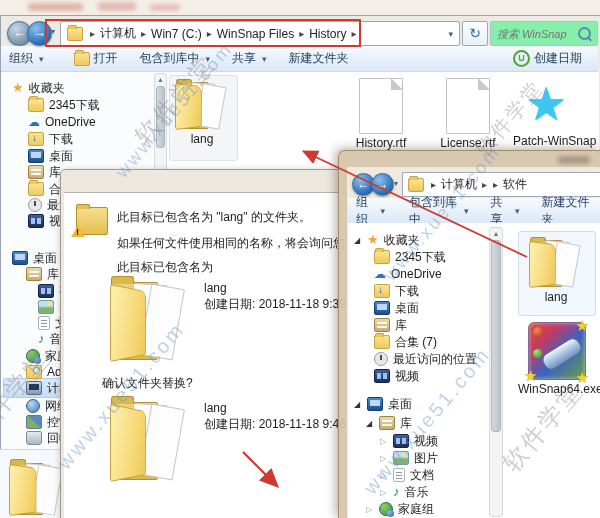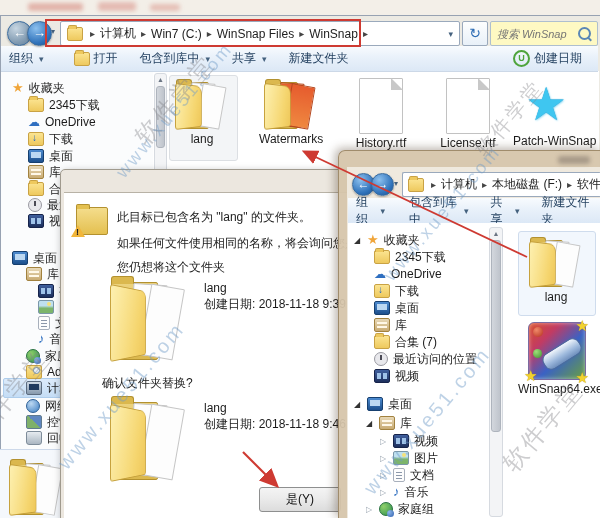--- a/index.html
+++ b/index.html
@@ -9,21 +9,21 @@
   #mainwin{position:absolute;left:0;top:15px;width:599px;height:503px;background:#eceae3;border:1px solid #97a2b2;border-bottom:none;z-index:10;}
   .addrbar{position:absolute;background:#fff;border:1px solid #9aa9bc;border-radius:2px;display:flex;align-items:center;font-size:12px;color:#222;overflow:hidden;white-space:nowrap;}
   .crumb{padding:0 2px;cursor:default;}
   .csep{color:#444;font-size:10px;padding:0 3px;}
   .navball{position:absolute;border-radius:50%;color:#fff;text-align:center;font-weight:bold;border:1px solid #3a6b9d;box-shadow:0 1px 2px rgba(0,0,0,.3);}
   .nb-blue{background:radial-gradient(circle at 35% 28%,#8cc0ee,#2f72ba 65%,#1c4f8c);}
   .nb-gray{background:radial-gradient(circle at 35% 28%,#c7d6e2,#7f99b0 65%,#5f7econ 100%);background:radial-gradient(circle at 35% 28%,#c7d6e2,#7f99b0 65%,#5f7e9a);}
   .toolbar{position:absolute;background:linear-gradient(#f8fbfe,#e9f1fa 45%,#dce8f6);border-bottom:1px solid #ccd8e7;display:flex;align-items:center;font-size:12px;color:#1e3c5c;}
   .tbtn{display:inline-flex;align-items:center;gap:4px;padding:0 8px;height:100%;cursor:default;}
   .dd{font-size:9px;color:#44617e;margin-left:2px;}
-  .searchbox{position:absolute;background:#fef9c3;border:1px solid #aebfcf;border-radius:2px;display:flex;align-items:center;}
+  .searchbox{position:absolute;background:#86efac;border:1px solid #aebfcf;border-radius:2px;display:flex;align-items:center;}
   .searchbox input{border:none;outline:none;width:100%;font-style:italic;font-size:11px;color:#777;padding:0 6px;background:transparent;font-family:"Liberation Sans","DejaVu Sans",sans-serif;}
   .mag{width:9px;height:9px;border:2px solid #5b87b5;border-radius:50%;position:relative;margin-right:6px;flex:0 0 auto;}
   .mag::after{content:"";position:absolute;width:5px;height:2px;background:#5b87b5;transform:rotate(45deg);left:7px;top:9px;}
   
   .sbi{position:absolute;height:16px;display:flex;align-items:center;gap:5px;font-size:12px;color:#1c1c1c;white-space:nowrap;z-index:11;}
   .sbi .lbl{line-height:14px;}
   .ic{width:14px;height:12px;flex:0 0 auto;position:relative;border-radius:2px;}
   .ic-folder{background:linear-gradient(#fbe491,#eec95e);border:1px solid #c9a244;}
   .ic-folder::before{content:"";position:absolute;left:0;top:-3px;width:7px;height:3px;background:#eec95e;border:1px solid #c9a244;border-bottom:none;border-radius:2px 2px 0 0;}
   .ic-star{color:#f0a53a;font-size:13px;width:auto;height:auto;line-height:12px;}
@@ -115,21 +115,21 @@
 
   <div class="addrbar" style="left:60px;top:21px;width:398px;height:23px;z-index:11;">
     <span class="ic ic-folder" style="margin:0 4px 0 6px;"></span>
     <span class="csep">▸</span>
     <span class="crumb">计算机</span>
     <span class="csep">▸</span>
     <span class="crumb">Win7 (C:)</span>
     <span class="csep">▸</span>
     <span class="crumb">WinSnap Files</span>
     <span class="csep">▸</span>
-    <span class="crumb">WinSnap</span>
+    <span class="crumb">History</span>
     <span class="csep">▸</span>
     <span style="margin-left:auto;margin-right:6px;font-size:9px;color:#44617e;">▾</span>
   </div>
   <div class="abs" style="left:462px;top:21px;width:24px;height:23px;background:linear-gradient(#fdfefe,#e8f0f8);border:1px solid #9aa9bc;border-radius:2px;text-align:center;line-height:22px;color:#2d6cb4;font-size:14px;z-index:11;"><span>↻</span></div>
 
   <div class="searchbox" style="left:490px;top:21px;width:106px;height:23px;z-index:11;">
     <input placeholder="搜索 WinSnap" style="">
     <span class="mag"></span>
   </div>
 
@@ -264,29 +264,20 @@
   <div class="selbox" style="left:169px;top:75px;width:67px;height:84px;z-index:11;"></div>
   <div class="file-item" style="left:170px;top:78px;width:64px;z-index:12;">
     <div class="folder-lg" style="width:56px;height:52px;margin:0 auto;">
         <div class="f-back"></div>
         <div class="f-page f-p1"></div>
         <div class="f-page f-p2"></div>
         <div class="f-front"></div>
       </div>
     <div class="file-label">lang</div>
   </div>
-  <div class="file-item" style="left:259px;top:78px;width:64px;z-index:12;">
-    <div class="folder-lg" style="width:56px;height:52px;margin:0 auto;">
-        <div class="f-back"></div>
-        <div class="f-page f-p1 f-shot"></div>
-        <div class="f-page f-p2 f-shot"></div>
-        <div class="f-front"></div>
-      </div>
-    <div class="file-label">Watermarks</div>
-  </div>
   <div class="file-item" style="left:436px;top:78px;width:64px;z-index:12;">
     <div class="doc-lg" style="width:42px;height:54px;margin:0 auto;"></div>
     <div class="file-label">License.rtf</div>
   </div>
   <div class="file-item" style="left:349px;top:78px;width:64px;z-index:12;">
     <div class="doc-lg" style="width:42px;height:54px;margin:0 auto;"></div>
     <div class="file-label">History.rtf</div>
   </div>
   <div class="file-item" style="left:513px;top:78px;width:66px;z-index:12;">
     <div class="star-big" style="height:54px;">★</div>
@@ -294,57 +285,55 @@
   </div>
 
   <div id="dlg">
     <div class="body">
       <div class="warn-folder" style="left:12px;top:14px;">
         <span class="warn-tri" style="left:-6px;bottom:-3px;"></span>
         <span class="warn-ex" style="left:-1px;bottom:-3px;">!</span>
       </div>
       <div class="dlgtext" style="left:53px;top:16px;">此目标已包含名为 "lang" 的文件夹。</div>
       <div class="dlgtext" style="left:53px;top:42px;">如果任何文件使用相同的名称，将会询问您是否要替换这些文件</div>
-      <div class="dlgtext" style="left:53px;top:66px;">您仍想将这个文件夹</div>
+      <div class="dlgtext" style="left:53px;top:66px;">此目标已包含名为</div>
       <div class="folder-lg" style="position:absolute;left:45px;top:82px;width:80px;height:88px;">
           <div class="f-back"></div>
           <div class="f-page f-p1"></div>
           <div class="f-page f-p2"></div>
           <div class="f-front"></div>
         </div>
       <div class="dlgtext" style="left:140px;top:88px;">lang</div>
       <div class="dlgtext" style="left:140px;top:103px;">创建日期: 2018-11-18 9:39</div>
       <div class="dlgtext" style="left:38px;top:182px;">确认文件夹替换?</div>
       <div class="folder-lg" style="position:absolute;left:45px;top:202px;width:80px;height:88px;">
           <div class="f-back"></div>
           <div class="f-page f-p1"></div>
           <div class="f-page f-p2"></div>
           <div class="f-front"></div>
         </div>
       <div class="dlgtext" style="left:140px;top:208px;">lang</div>
       <div class="dlgtext" style="left:140px;top:223px;">创建日期: 2018-11-18 9:46</div>
-      <button class="win-btn" style="left:195px;top:294px;width:82px;">是(Y)</button>
       <button class="win-btn" style="left:283px;top:294px;width:70px;"></button>
     </div>
   </div>
 
   <div id="w2frame"></div>
   <div id="w2chrome"></div>
   <div class="smudge" style="left:558px;top:156px;width:32px;height:8px;background:rgba(110,100,90,.45);z-index:31;"></div>
 
   <div class="navball nb-blue w2" style="position:absolute;left:352px;top:173px;width:21px;height:21px;line-height:20px;font-size:12px;"><span>←</span></div>
   <div class="navball nb-blue w2" style="position:absolute;left:371px;top:173px;width:21px;height:21px;line-height:20px;font-size:12px;"><span>→</span></div>
   <div class="abs w2" style="left:394px;top:179px;font-size:8px;color:#44617e;"><span>▾</span></div>
 
   <div class="addrbar w2" style="left:402px;top:172px;width:198px;height:23px;border-right:none;">
     <span class="ic ic-folder" style="margin:0 4px 0 5px;"></span>
     <span class="csep">▸</span>
     <span class="crumb">计算机</span>
     <span class="csep">▸</span>
-    <span class="crumb">本地磁盘 (F:)</span>
     <span class="csep">▸</span>
     <span class="crumb">软件</span>
 
   </div>
 
   <div class="toolbar w2" style="left:348px;top:198px;width:252px;height:25px;">
     <span class="tbtn">
         <span>组织</span>
         <span class="dd">▾</span>
       </span>

